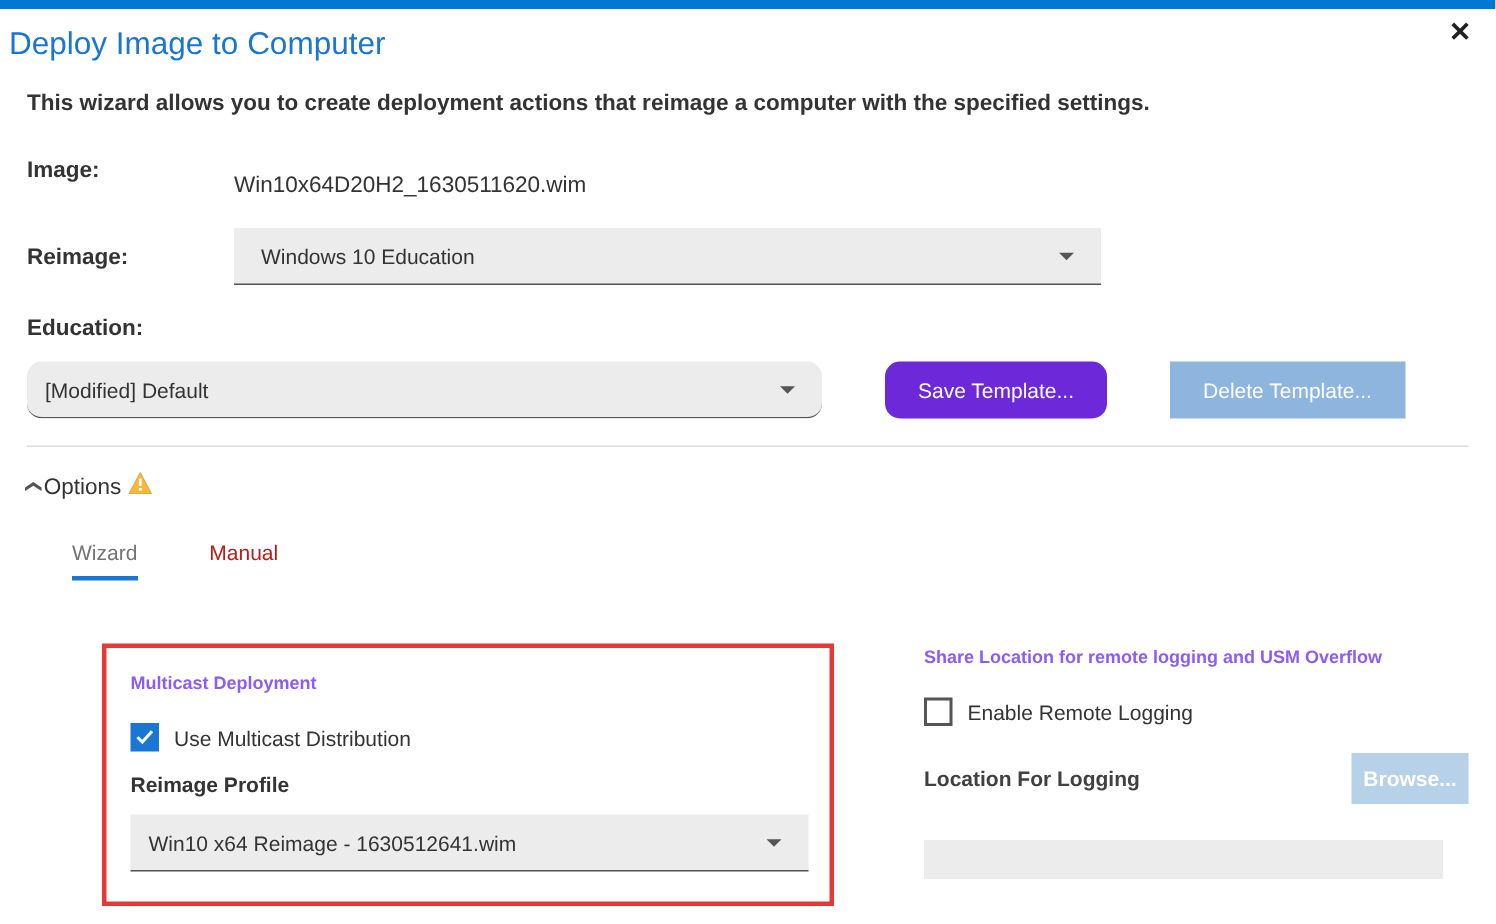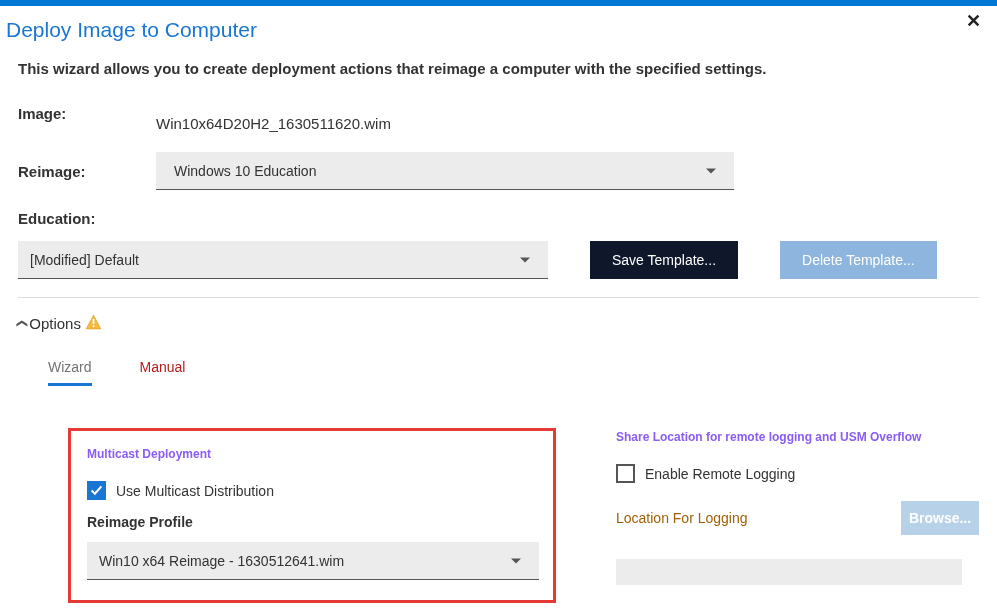--- a/index.html
+++ b/index.html
@@ -94,35 +94,37 @@
       margin-bottom: 14px;
     }
     .template-row {
       display: flex;
       align-items: center;
       margin-left: 12px;
       gap: 42px;
     }
     .template-select {
       width: 530px;
+      border-radius: 10px;
     }
     .template-select .select-text {
       padding-left: 0;
     }
     .btn {
       height: 38px;
       border: none;
       padding: 0 22px;
       font-size: 14px;
       color: #fff;
       cursor: pointer;
       font-family: inherit;
     }
     .btn-primary {
-      background: #0f172a;
+      background: #6d28d9;
+      border-radius: 10px;
     }
     .btn-disabled {
       background: #8db5de;
       cursor: default;
     }
     .hr {
       margin: 18px 0 0 12px;
       border: none;
       border-top: 1px solid #dcdcdc;
     }
@@ -214,22 +216,22 @@
       flex: 1;
       padding-top: 2px;
     }
     .logging-row {
       display: flex;
       align-items: center;
       gap: 30px;
       margin-top: 18px;
     }
     .logging-label-disabled {
-      color: #a16207;
-      font-weight: normal;
+      color: #404040;
+      font-weight: bold;
       font-size: 14px;
     }
     .browse-btn {
       background: #b7d1e9;
       color: #fff;
       border: none;
       height: 34px;
       width: 78px;
       font-size: 14px;
       font-family: inherit;

